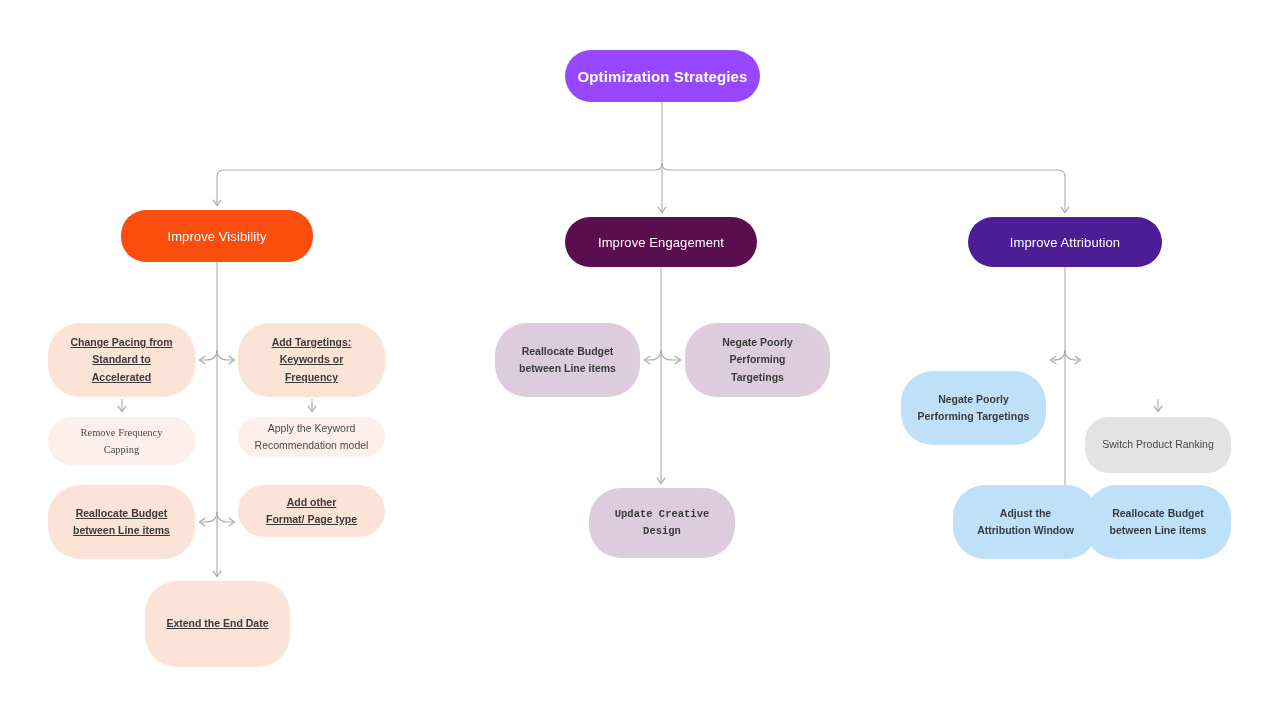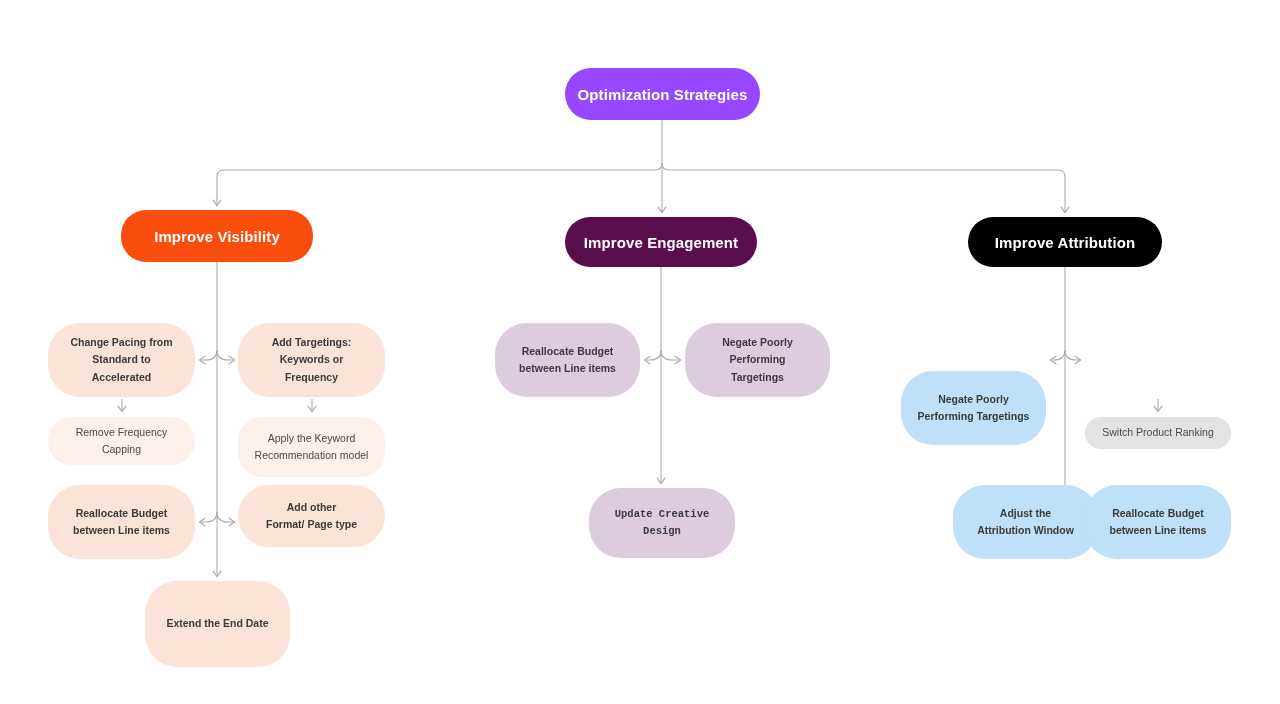--- a/index.html
+++ b/index.html
@@ -32,41 +32,40 @@
     white-space: pre-line;
     box-sizing: border-box;
   }
   .lvl1 {
     background: #9747FF;
     color: #ffffff;
     font-size: 15px;
     font-weight: 700;
     border-radius: 26px;
     letter-spacing: 0.1px;
-    margin-top: 18px;
   }
   .lvl2 {
     color: #ffffff;
-    font-size: 15px;
-    font-weight: 700;
+    font-size: 13px;
+    font-weight: 400;
     border-radius: 25px;
     letter-spacing: 0.1px;
   }
   .lvl2.orange { background: #FB4E0E; }
   .lvl2.plum   { background: #5B0E4D; }
-  .lvl2.blue   { background: #000000; }
+  .lvl2.blue   { background: #4c1d95; }
   .child {
     font-size: 10.5px;
     font-weight: 700;
     color: #3A3A3A;
     border-radius: 32px;
     line-height: 1.65;
     padding: 4px 14px;
   }
-  .child.peach  { background: #FCE3D7; }
+  .child.peach  { background: #FCE3D7; text-decoration: underline; }
   .child.mauve  { background: #DDCBDE; }
   .child.lblue  { background: #BEE0F9; }
   .child.small {
     border-radius: 24px;
     font-weight: 400;
     color: #4A4A4A;
     font-size: 10.5px;
   }
   .child.peachlight { background: #FDEFE9; }
   .child.gray       { background: #E3E3E3; }
@@ -124,32 +123,32 @@
   </div>
 
   <div class="node child peach" style="left:48px; top:323px; width:147px; height:74px;">
     <span>Change Pacing from
 Standard to Accelerated</span>
   </div>
   <div class="node child peach" style="left:238px; top:323px; width:147px; height:74px;">
     <span>Add Targetings:
 Keywords or Frequency</span>
   </div>
-  <div class="node child peachlight small" style="left:48px; top:417px; width:147px; height:48px;">
+  <div class="node child peachlight small" style="left:48px; top:417px; width:147px; height:48px;font-family:Liberation Serif, serif;">
     <span>Remove Frequency Capping</span>
   </div>
-  <div class="node child peachlight small" style="left:238px; top:417px; width:147px; height:60px;">
+  <div class="node child peachlight small" style="left:238px; top:417px; width:147px; height:40px;">
     <span>Apply the Keyword
 Recommendation model</span>
   </div>
   <div class="node child peach" style="left:48px; top:485px; width:147px; height:74px;">
     <span>Reallocate Budget
 between Line items</span>
   </div>
-  <div class="node child peach" style="left:238px; top:485px; width:147px; height:62px;">
+  <div class="node child peach" style="left:238px; top:485px; width:147px; height:52px;">
     <span>Add other
 Format/ Page type</span>
   </div>
   <div class="node child peach" style="left:145px; top:581px; width:145px; height:86px;">
     <span>Extend the End Date</span>
   </div>
 
   <div class="node child mauve" style="left:495px; top:323px; width:145px; height:74px;">
     <span>Reallocate Budget
 between Line items</span>
@@ -159,21 +158,21 @@
 Targetings</span>
   </div>
   <div class="node child mauve" style="left:589px; top:488px; width:146px; height:70px;font-family:Liberation Mono, monospace;">
     <span>Update Creative Design</span>
   </div>
 
   <div class="node child lblue" style="left:901px; top:323px; width:145px; height:74px;margin-top:48px;">
     <span>Negate Poorly
 Performing Targetings</span>
   </div>
-  <div class="node child gray small" style="left:1085px; top:417px; width:146px; height:32px;">
+  <div class="node child gray small" style="left:1085px; top:417px; width:146px; height:56px;">
     <span>Switch Product Ranking</span>
   </div>
   <div class="node child lblue" style="left:953px; top:485px; width:145px; height:74px;">
     <span>Adjust the
 Attribution Window</span>
   </div>
   <div class="node child lblue" style="left:1085px; top:485px; width:146px; height:74px;">
     <span>Reallocate Budget
 between Line items</span>
   </div>

